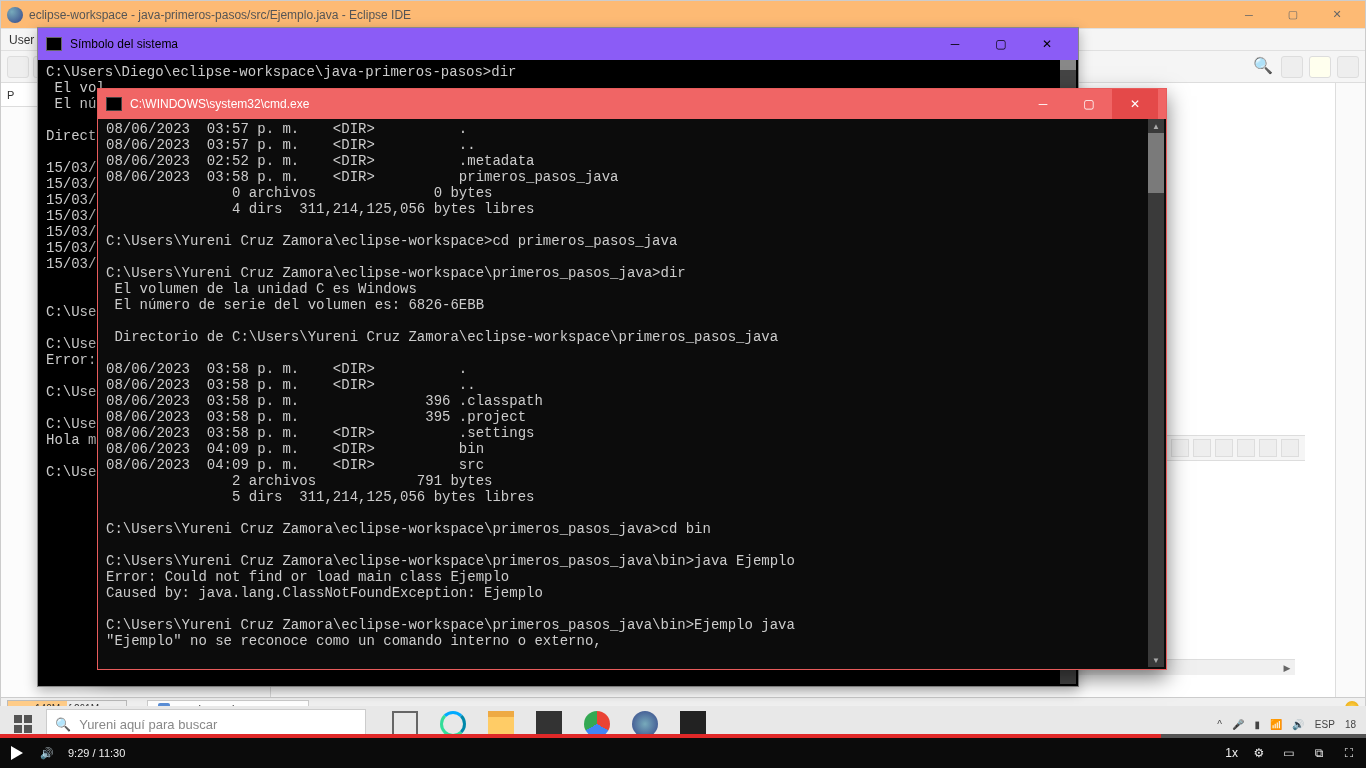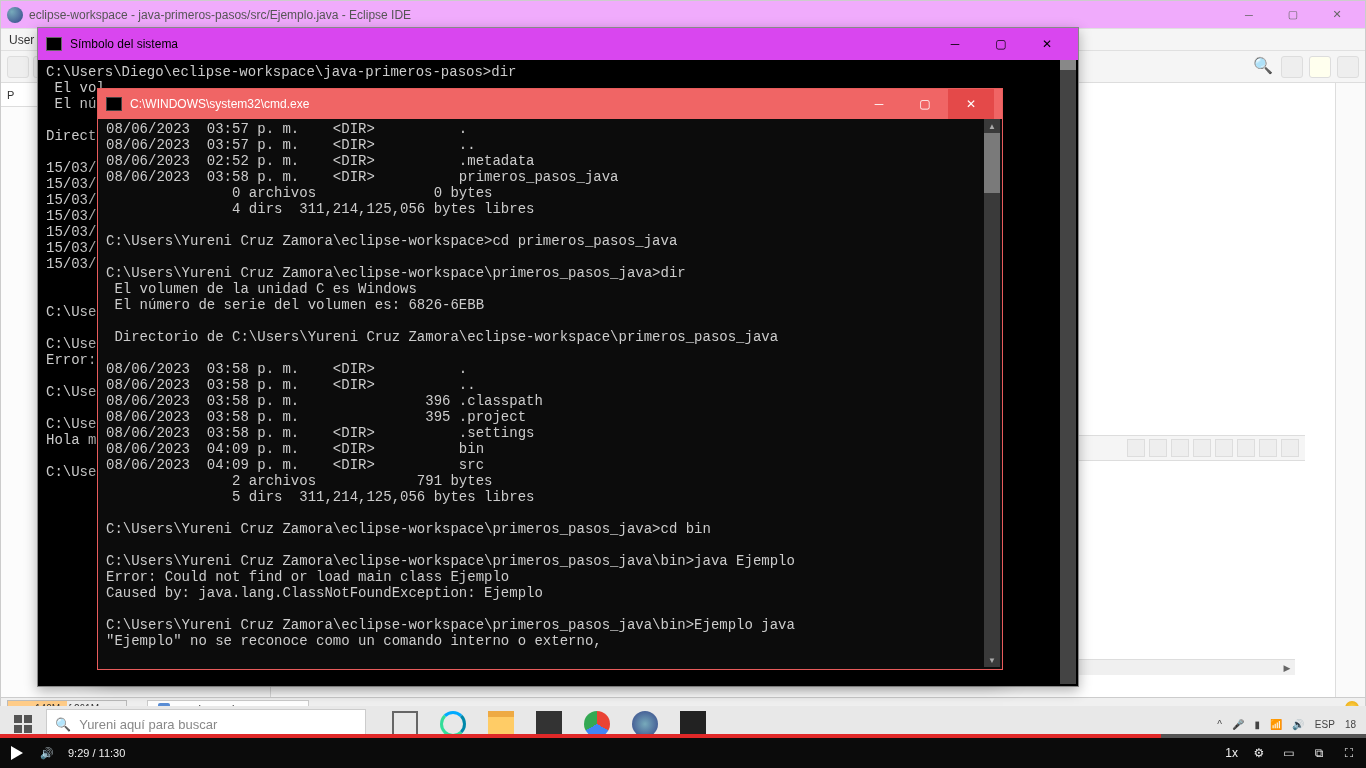--- a/index.html
+++ b/index.html
@@ -1,19 +1,19 @@
 <!DOCTYPE html>
 <html><head>
 <meta charset="utf-8">
 <style>
 * { margin: 0; padding: 0; box-sizing: border-box; font-family: "Segoe UI", Tahoma, sans-serif; }
 html, body { width: 1366px; height: 768px; overflow: hidden; background: #fff; }
 
 .eclipse-window { position: absolute; left: 0; top: 0; width: 1366px; height: 720px; background: #f5f5f5; border: 1px solid #ccc; }
-.eclipse-titlebar { height: 28px; background: #f0abfc; display: flex; align-items: center; padding: 0 6px; color: #555; font-size: 12px; border-bottom: 1px solid #e0e0e0; }
+.eclipse-titlebar { height: 28px; background: #fdba74; display: flex; align-items: center; padding: 0 6px; color: #555; font-size: 12px; border-bottom: 1px solid #e0e0e0; }
 .eclipse-titlebar .icon { width: 16px; height: 16px; margin-right: 6px; border-radius: 50%; background: radial-gradient(circle at 30% 30%, #7ab, #348); }
 .eclipse-titlebar .spacer { flex: 1; }
 .eclipse-titlebar .wbtn { width: 44px; height: 28px; display: flex; align-items: center; justify-content: center; color: #666; font-size: 11px; }
 .eclipse-menubar { height: 22px; display: flex; align-items: center; padding: 0 8px; font-size: 12px; color: #333; border-bottom: 1px solid #e0e0e0; }
 .eclipse-menubar span { margin-right: 14px; }
 .eclipse-toolbar { height: 32px; background: #f5f5f5; border-bottom: 1px solid #ddd; display: flex; align-items: center; padding: 0 6px; gap: 4px; }
 .eclipse-toolbar .tbtn { width: 22px; height: 22px; background: #eee; border: 1px solid #ddd; border-radius: 3px; }
 .eclipse-toolbar .right { margin-left: auto; display: flex; gap: 6px; }
 .eclipse-body { position: absolute; top: 82px; left: 0; right: 0; bottom: 22px; display: flex; }
 .eclipse-left { width: 270px; background: #fcfcfc; border-right: 1px solid #ddd; position: relative; }
@@ -24,30 +24,30 @@
 .eclipse-bottom .heap { width: 120px; height: 18px; background: linear-gradient(to right, #fc8 50%, #eee 50%); border: 1px solid #bbb; margin-left: 6px; font-size: 10px; display: flex; align-items: center; justify-content: center; color: #333; }
 .eclipse-bottom .tab { margin-left: 20px; background: #fff; border: 1px solid #ccc; border-bottom: none; padding: 2px 10px; font-size: 11px; color: #333; display: flex; align-items: center; gap: 4px; }
 .eclipse-bottom .bulb { position: absolute; right: 6px; top: 3px; width: 14px; height: 14px; background: radial-gradient(circle, #ffd95e, #e8a200); border-radius: 50%; }
 .eclipse-console-bar { position: absolute; left: 272px; right: 30px; top: 352px; height: 26px; background: #f5f5f5; border-top: 1px solid #ddd; border-bottom: 1px solid #ddd; display: flex; justify-content: flex-end; padding: 0 6px; align-items: center; gap: 4px; }
 .eclipse-console-bar .cbtn { width: 18px; height: 18px; border: 1px solid #ddd; background: #eee; }
 .eclipse-scroll-h { position: absolute; left: 12px; right: 40px; bottom: 22px; height: 16px; background: #f0f0f0; border-top: 1px solid #ddd; }
 .eclipse-scroll-h .arrow { position: absolute; right: 0; width: 16px; height: 16px; display: flex; align-items: center; justify-content: center; font-size: 9px; color: #666; }
 
 
 .cmd1 { position: absolute; left: 37px; top: 27px; width: 1042px; height: 660px; background: #000; border: 1px solid #888; box-shadow: 0 4px 12px rgba(0,0,0,0.3); }
-.cmd1-title { height: 32px; background: #d946ef; display: flex; align-items: center; padding: 0 8px; font-size: 12px; color: #000; }
+.cmd1-title { height: 32px; background: #8b5cf6; display: flex; align-items: center; padding: 0 8px; font-size: 12px; color: #000; }
 .cmd1-title .icon { width: 16px; height: 14px; margin-right: 8px; background: #000; border: 1px solid #666; }
 .cmd1-title .spacer { flex: 1; }
 .cmd1-title .wbtn { width: 46px; height: 32px; display: flex; align-items: center; justify-content: center; color: #000; }
 .cmd1-body { position: absolute; top: 32px; left: 2px; right: 18px; bottom: 2px; background: #000; color: #ccc; font-family: Consolas, "Courier New", monospace; font-size: 14px; line-height: 16px; padding: 4px 6px; white-space: pre; overflow: hidden; }
 .cmd1-scroll { position: absolute; right: 2px; top: 32px; bottom: 2px; width: 16px; background: #444; }
 .cmd1-scroll .thumb { position: absolute; top: 0; width: 100%; height: 10px; background: #888; }
 
 
-.cmd2 { position: absolute; left: 97px; top: 88px; width: 906px; height: 582px; background: #0c0c0c; border: 1px solid #e85c5c; box-shadow: 0 8px 20px rgba(0,0,0,0.5); }
+.cmd2 { position: absolute; left: 97px; top: 88px; width: 1070px; height: 582px; background: #0c0c0c; border: 1px solid #e85c5c; box-shadow: 0 8px 20px rgba(0,0,0,0.5); }
 .cmd2-title { height: 30px; background: #f06565; display: flex; align-items: center; padding: 0 8px; font-size: 12px; color: #fff; }
 .cmd2-title .icon { width: 16px; height: 14px; margin-right: 8px; background: #000; border: 1px solid #444; }
 .cmd2-title .spacer { flex: 1; }
 .cmd2-title .wbtn { width: 46px; height: 30px; display: flex; align-items: center; justify-content: center; color: #fff; }
 .cmd2-title .wbtn.close { background: #e44949; }
 .cmd2-body { position: absolute; top: 30px; left: 2px; right: 18px; bottom: 2px; background: #0c0c0c; color: #ccc; font-family: Consolas, "Courier New", monospace; font-size: 14px; line-height: 16px; padding: 2px 6px; white-space: pre; overflow: hidden; }
 .cmd2-scroll { position: absolute; right: 2px; top: 30px; bottom: 2px; width: 16px; background: #3a3a3a; }
 .cmd2-scroll .thumb { position: absolute; top: 0; width: 100%; height: 60px; background: #7a7a7a; }
 .cmd2-scroll .arrow { position: absolute; width: 16px; height: 14px; display: flex; align-items: center; justify-content: center; font-size: 8px; color: #aaa; }
 .cmd2-scroll .arrow.up { top: 0; }

